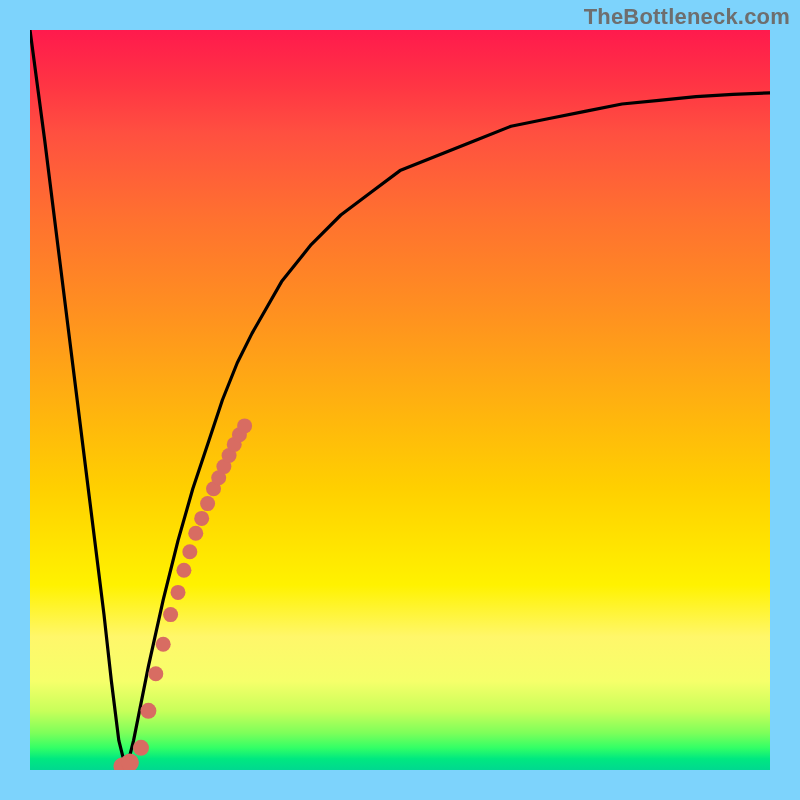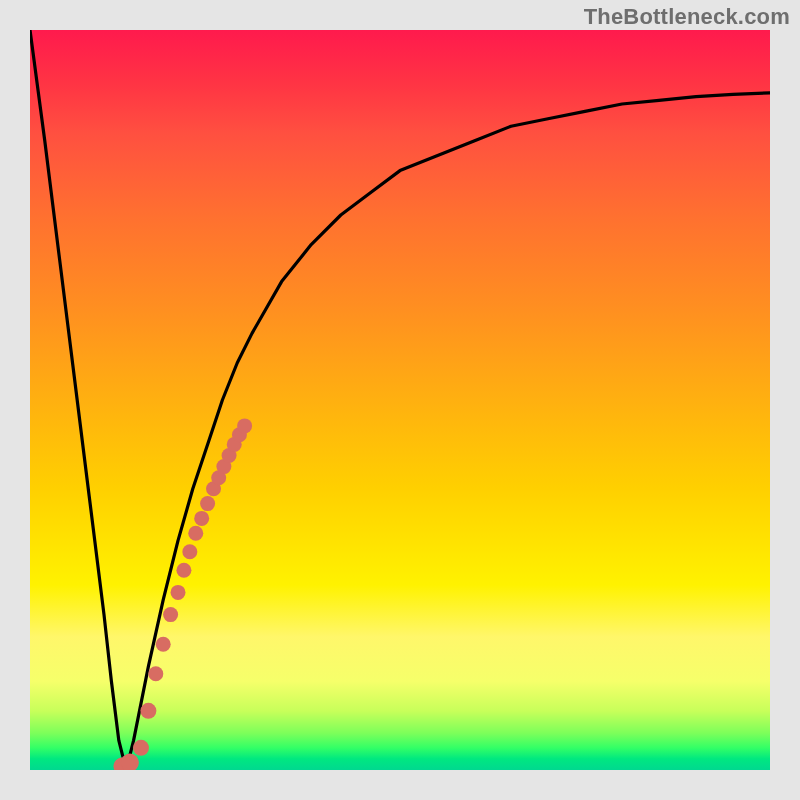--- a/index.html
+++ b/index.html
@@ -7,21 +7,21 @@
     padding: 0;
     width: 800px;
     height: 800px;
     overflow: hidden;
     background: #000;
   }
   .frame {
     position: relative;
     width: 800px;
     height: 800px;
-    background: #e5e5e5;
+    background: #7dd3fc;
   }
   .plot-area {
     position: absolute;
     left: 30px;
     top: 30px;
     width: 740px;
     height: 740px;
     background: linear-gradient(to bottom,
       #ff1a4d 0%,
       #ff3344 7%,

